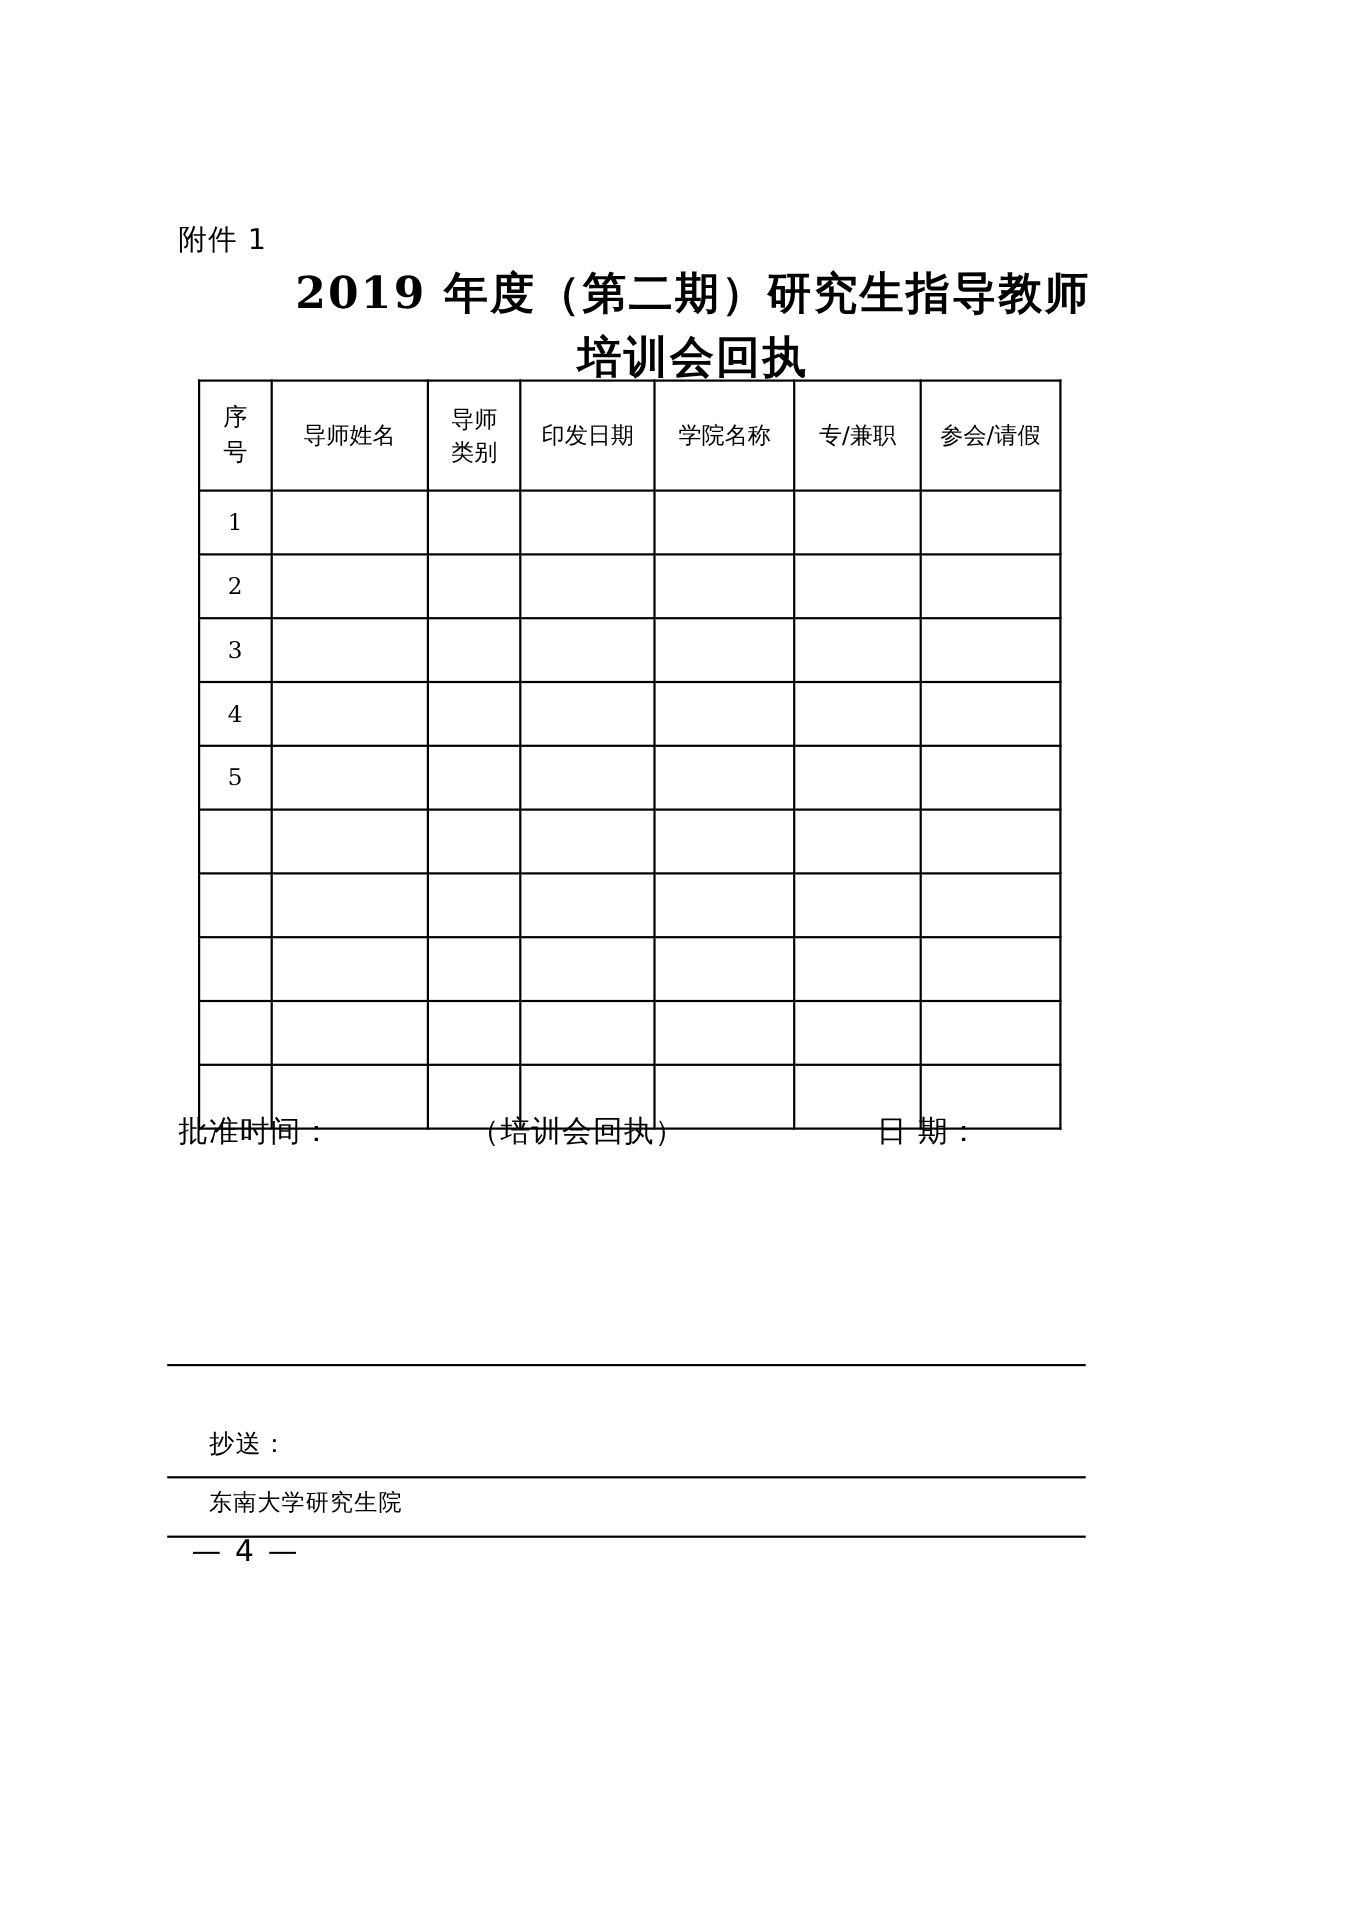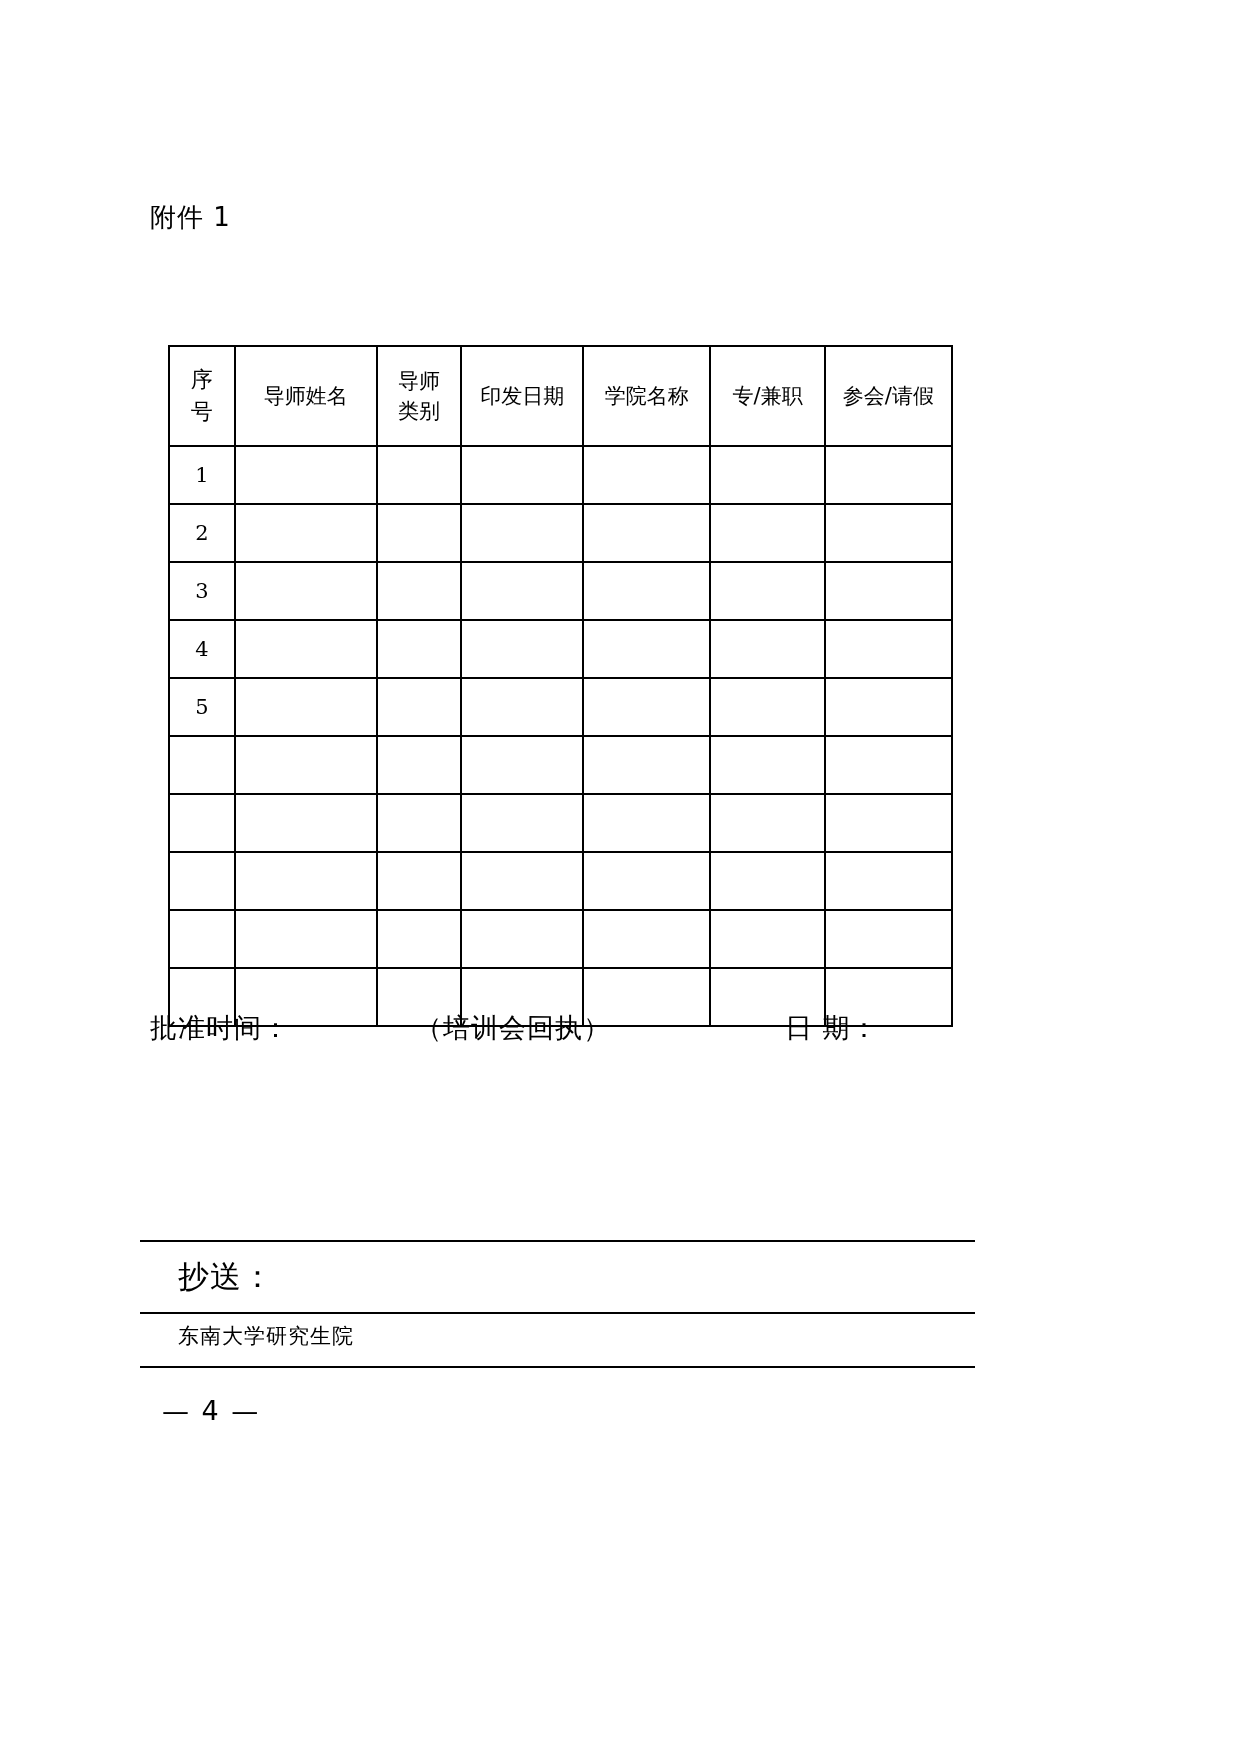--- a/index.html
+++ b/index.html
@@ -10,21 +10,21 @@
   body {
     width: 1241px;
     height: 1755px;
     position: relative;
     font-family: "DejaVu Serif", "Liberation Serif", serif;
     color: #000000;
     overflow: hidden;
   }
   .page {
     position: absolute;
-    left: 0;
+    left: 12px;
     top: 0;
     width: 1080px;
     height: 1755px;
   }
   .attach-label {
     position: absolute;
     left: 150px;
     top: 200px;
     font-family: "DejaVu Sans", "Liberation Sans", sans-serif;
     font-size: 26px;
@@ -116,23 +116,24 @@
     left: 140px;
     top: 1240px;
     width: 835px;
   }
   .footer .rule {
     border-top: 2px solid #000000;
     width: 100%;
   }
   .footer .cc-line {
     font-family: "DejaVu Sans", "Liberation Sans", sans-serif;
-    font-size: 31px;
+    font-size: 23px;
     padding: 14px 0 14px 38px;
     letter-spacing: 1px;
+    margin-top: 41px;
   }
   .footer .issue-row {
     position: relative;
     height: 52px;
     padding-left: 38px;
   }
   .footer .issuer {
     position: absolute;
     left: 38px;
     top: 8px;
@@ -157,20 +158,24 @@
     letter-spacing: 2px;
   }
 </style>
 </head>
 <body>
 
 <div class="page">
 
   <div class="attach-label">附件 1</div>
 
+  <div class="doc-title">
+    <span class="line1">2019 年度（第二期）研究生指导教师</span>
+    <span class="line2">培训会回执</span>
+  </div>
 
   <table class="receipt">
     <colgroup>
       <col class="col-seq">
       <col class="col-college">
       <col class="col-type">
       <col class="col-name">
       <col class="col-time">
       <col class="col-fulltime">
       <col class="col-attend">

